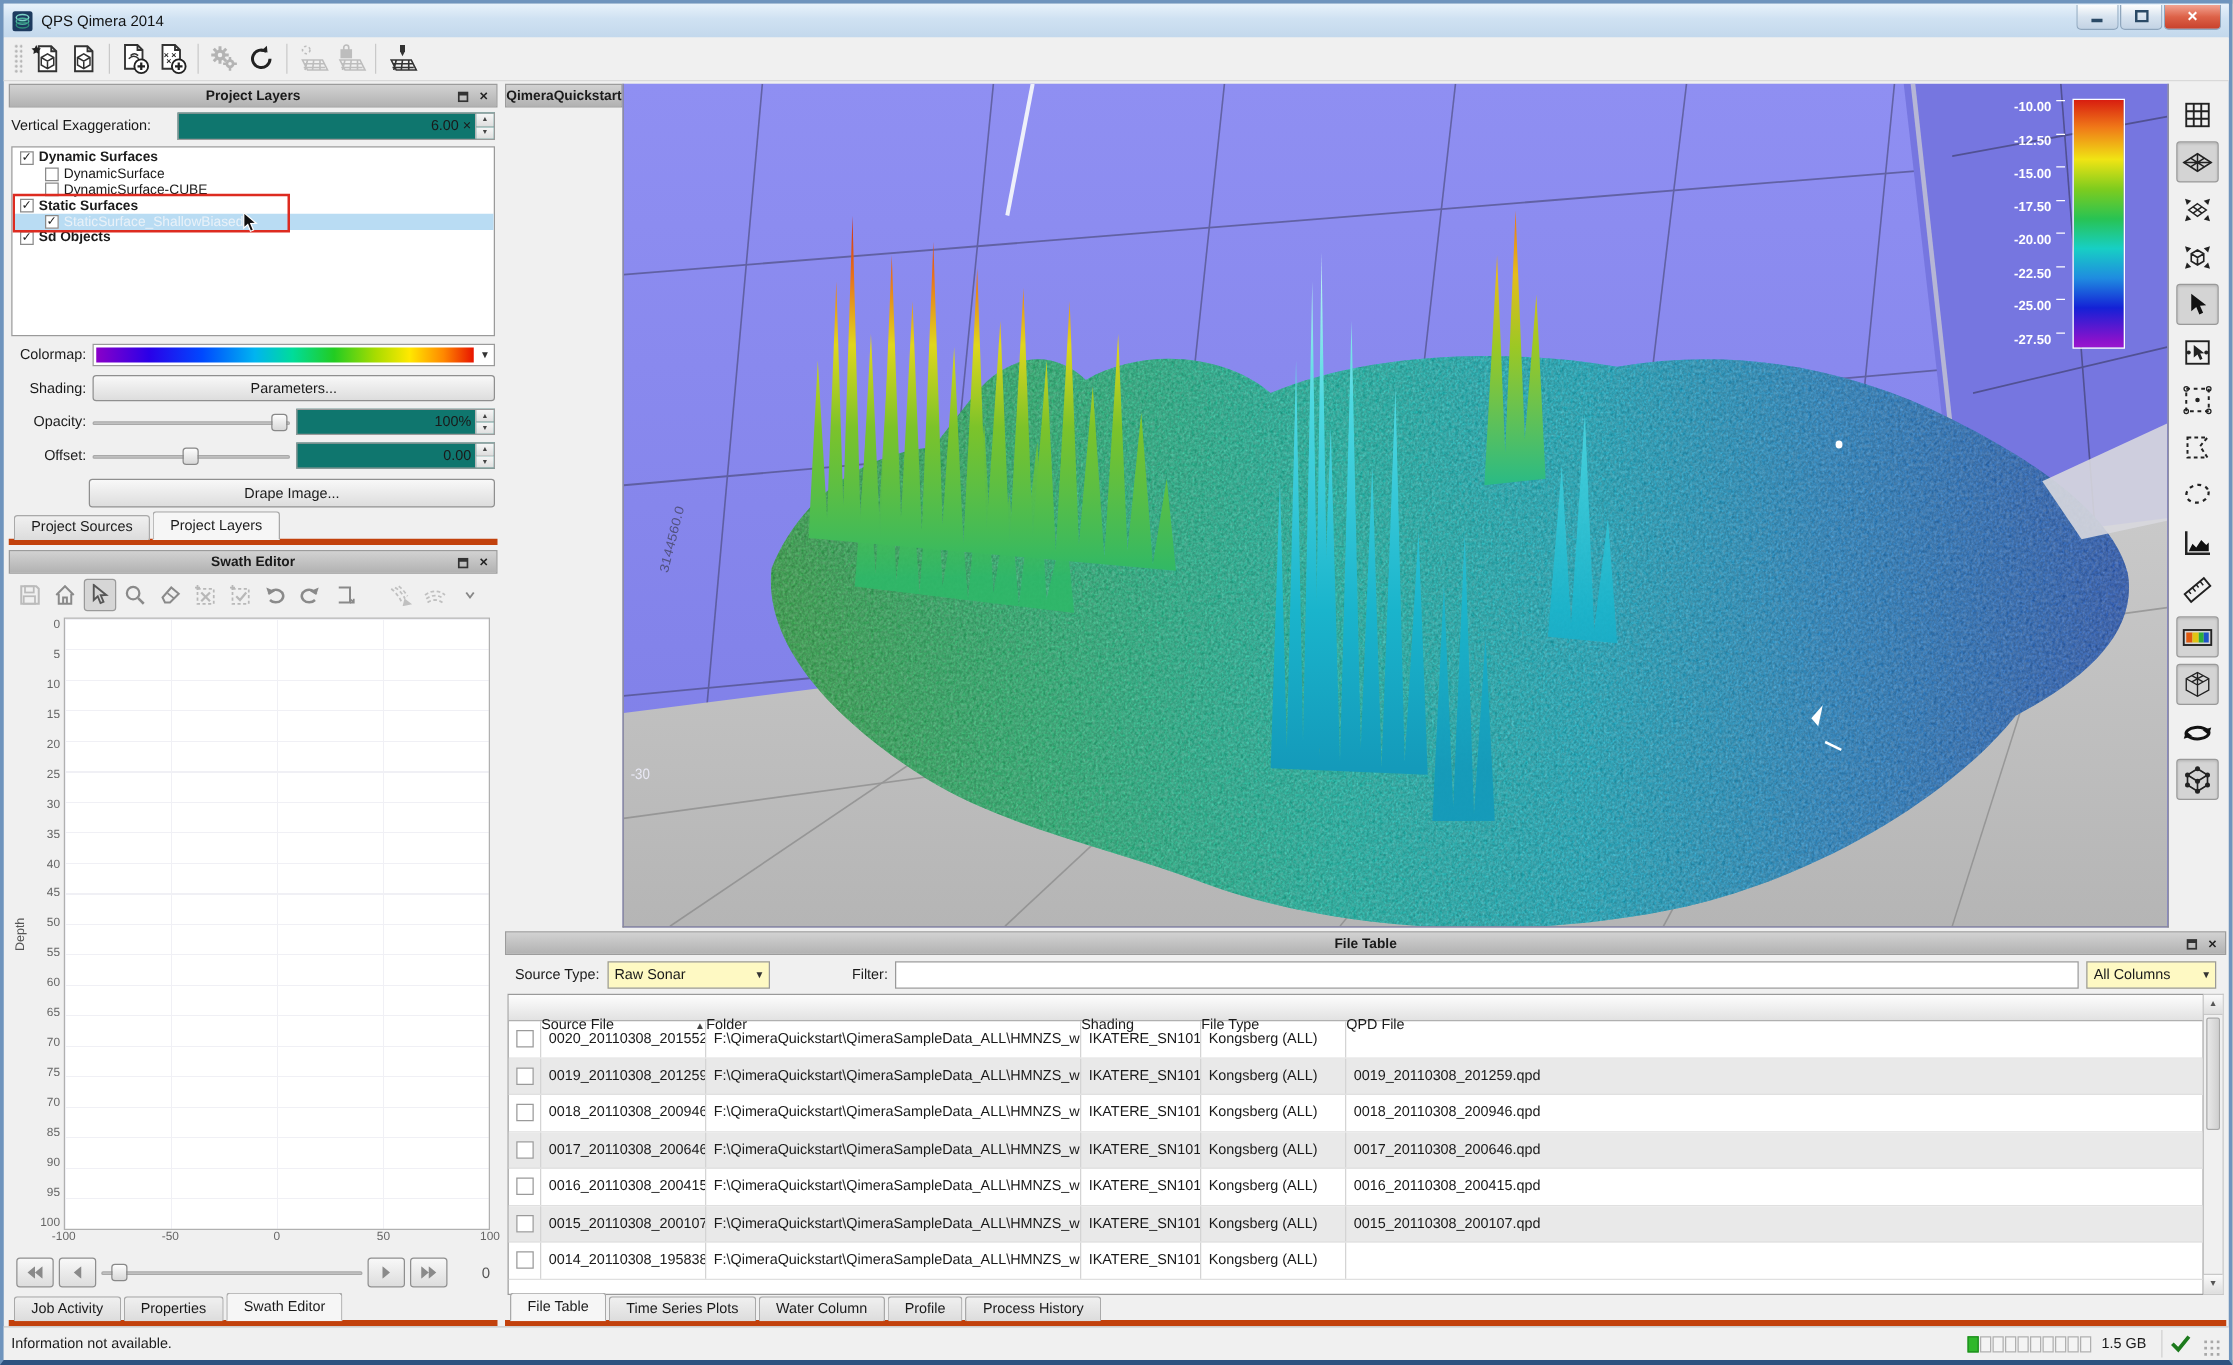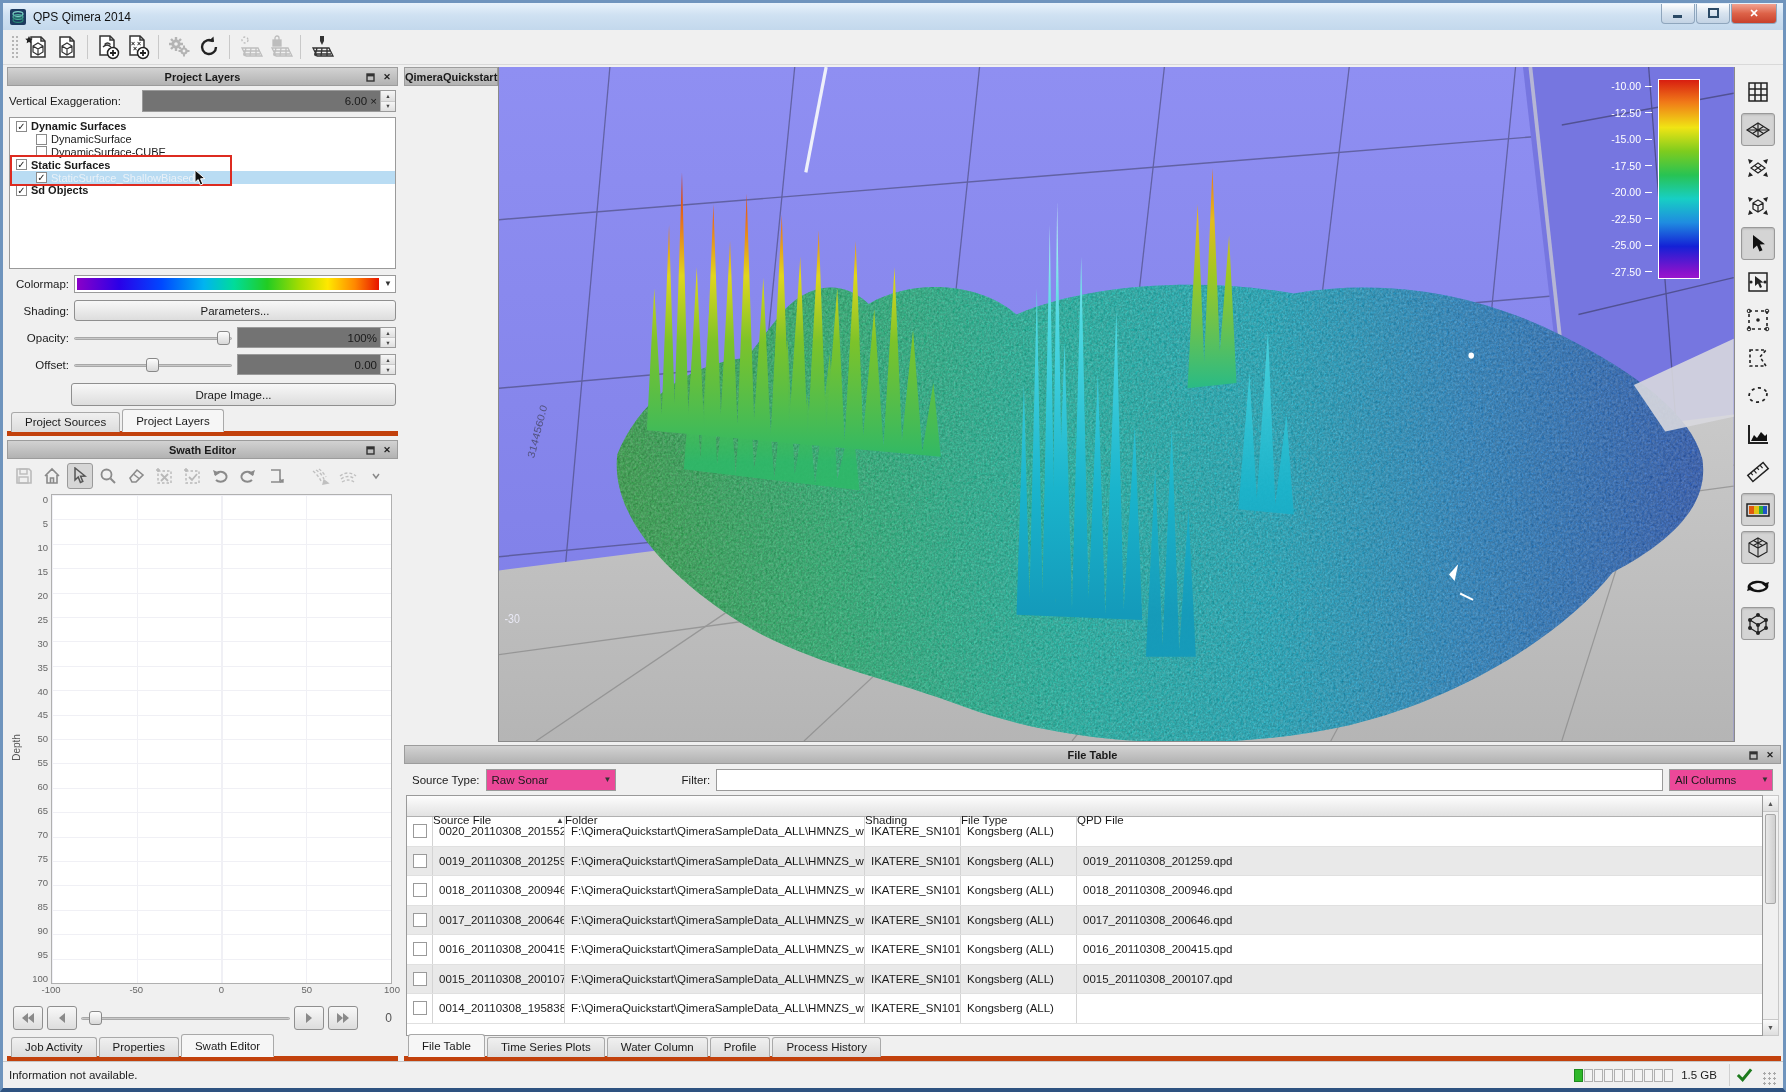--- a/index.html
+++ b/index.html
@@ -44,21 +44,21 @@
                  display:flex; align-items:center; justify-content:center; font-size:11px; font-weight:bold;
                  position:relative; flex:0 0 auto; }
   .panel-btns { position:absolute; right:3px; top:2px; display:flex; gap:3px; }
   .pb { width:14px; height:14px; display:flex; align-items:center; justify-content:center;
         font-size:9px; color:#222; }
 
   
   .pl-panel { display:flex; flex-direction:column; flex:0 0 auto; }
   .ve-row { height:30px; display:flex; align-items:center; padding:3px 2px; gap:5px; }
   .ve-row label { width:128px; text-align:left; font-size:11.5px; }
-  .spinbox { flex:1; height:22px; border:1px solid #9a9a9a; background:#737373; display:flex; align-items:center; }
+  .spinbox { flex:1; height:22px; border:1px solid #9a9a9a; background:#0f766e; display:flex; align-items:center; }
   .spinbox .val { flex:1; text-align:right; padding-right:3px; font-size:11.5px; }
   .spin-arrows { width:15px; height:100%; border-left:1px solid #b5b5b5; display:flex; flex-direction:column; }
   .spin-arrows div { flex:1; display:flex; align-items:center; justify-content:center; font-size:5.5px; color:#444;
                      background:linear-gradient(#f6f6f6,#dfdfdf); border-bottom:1px solid #c9c9c9;}
   .spin-arrows div:last-child { border-bottom:none; }
 
   .tree { height:152px; border:1px solid #9a9a9a; background:#fff; margin:1px 2px; position:relative;
           overflow:hidden; font-size:11px; }
   .tree-row { height:12.8px; display:flex; align-items:center; gap:4px; }
   .tree-row.selected { background:#b9dcf3; color:#e9f1f8; }
@@ -119,36 +119,36 @@
   .pb-count { width:30px; text-align:right; color:#555; }
 
   
   .top-row { flex:1 1 auto; display:flex; min-height:0; }
   .viewport-panel { flex:1; display:flex; flex-direction:row; min-width:0; }
   .scene-wrap { flex:1; border:1px solid #8a8a8a; border-top:none; position:relative; overflow:hidden; background:#8888ec; }
   .scene-wrap svg.scene { position:absolute; inset:0; width:100%; height:100%; }
   .colorbar-box { position:absolute; top:12px; right:34px; display:flex; gap:6px; height:200px; }
   .cb-labels { display:flex; flex-direction:column; justify-content:space-between; padding:1px 0;
                font-size:10.5px; color:#fff; text-align:right; }
-  .cb-labels .row { display:flex; align-items:center; gap:4px; justify-content:flex-end; }
+  .cb-labels .row { display:flex; gap:4px; justify-content:flex-end;font-weight:bold; }
   .cb-labels .tick { width:7px; height:1px; background:#fff; }
   .cb-bar { width:42px; height:200px; border:1px solid #fff;
     background:linear-gradient(#d81e10 0%,#f07818 11%,#f0e414 24%,#7ecc1e 36%,#28c353 48%,#17cfc4 60%,#1f8ce0 72%,#1421d6 84%,#8812cc 97%,#9a16ce 100%); }
 
   .right-toolbar { width:46px; flex:0 0 auto; display:flex; flex-direction:column; align-items:center;
                    padding-top:8px; gap:5px; }
   .rt-btn { width:34px; height:33px; display:flex; align-items:center; justify-content:center;
             border:1px solid transparent; border-radius:3px; }
   .rt-btn.pressed { background:#d4d4d4; border-color:#999; box-shadow:inset 0 1px 2px rgba(0,0,0,.15); }
 
   
   .ft-panel { height:316px; flex:0 0 auto; display:flex; flex-direction:column; margin-top:3px; }
   .ft-controls { height:31px; display:flex; align-items:center; gap:6px; padding:0 8px; flex:0 0 auto; }
   .ft-controls label { font-size:11.5px; }
-  .combo { height:22px; border:1px solid #9a9a9a; background:#ec4899; display:flex; align-items:center;
+  .combo { height:22px; border:1px solid #9a9a9a; background:#fef9c3; display:flex; align-items:center;
            font-size:11.5px; padding-left:5px; }
   .combo .combo-arrow { margin-left:auto; }
   .ft-filter { flex:1; height:22px; border:1px solid #9a9a9a; background:#fff; }
   .table-zone { flex:1; display:flex; min-height:0; padding:0 2px; }
   .table { flex:1; border:1px solid #9a9a9a; display:flex; flex-direction:column; background:#fff; min-width:0; }
   .t-header { height:21px; display:flex; background:linear-gradient(#fdfdfd,#e2e2e2); border-bottom:1px solid #b0b0b0;
               font-size:11.5px; flex:0 0 auto; }
   .t-header .cell { display:flex; align-items:center; justify-content:space-between; border-right:1px solid #c2c2c2; gap:4px;margin-top:24px; }
   .t-row { height:29.5px; display:flex; font-size:11.5px; border-bottom:1px solid #e0e0e0; }
   .t-row:nth-child(even) { background:#e9e9e9; }

